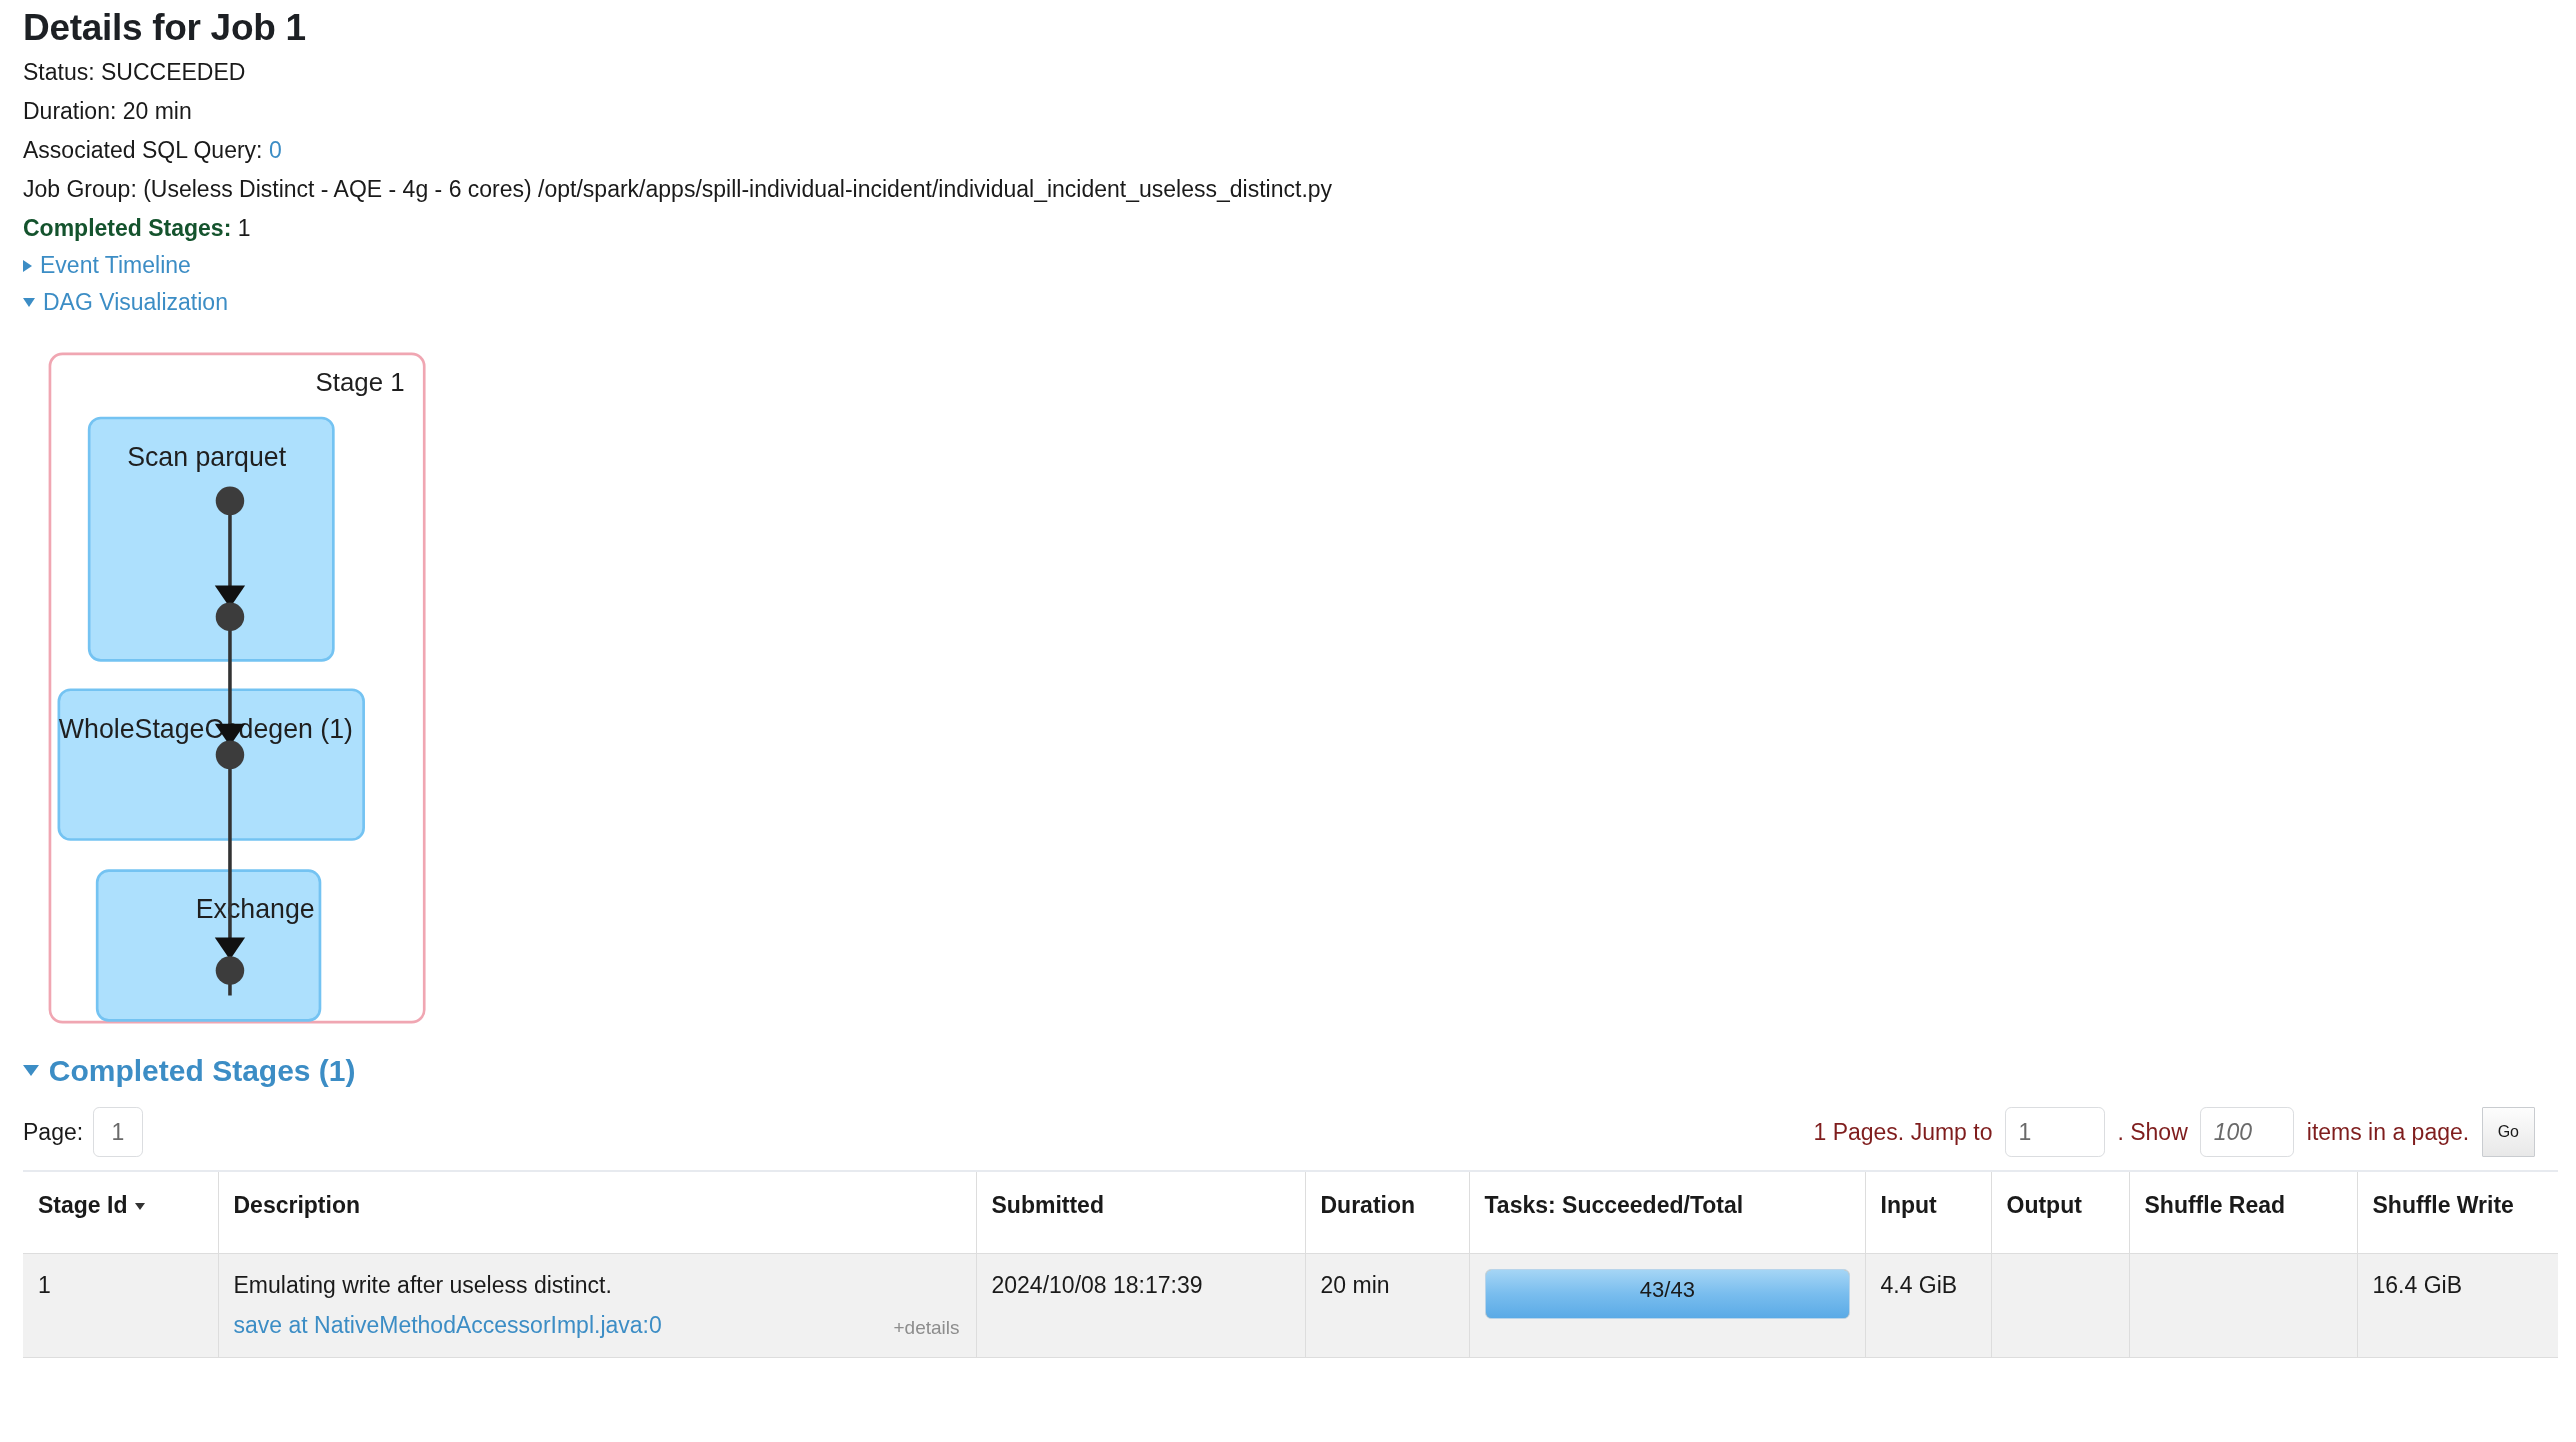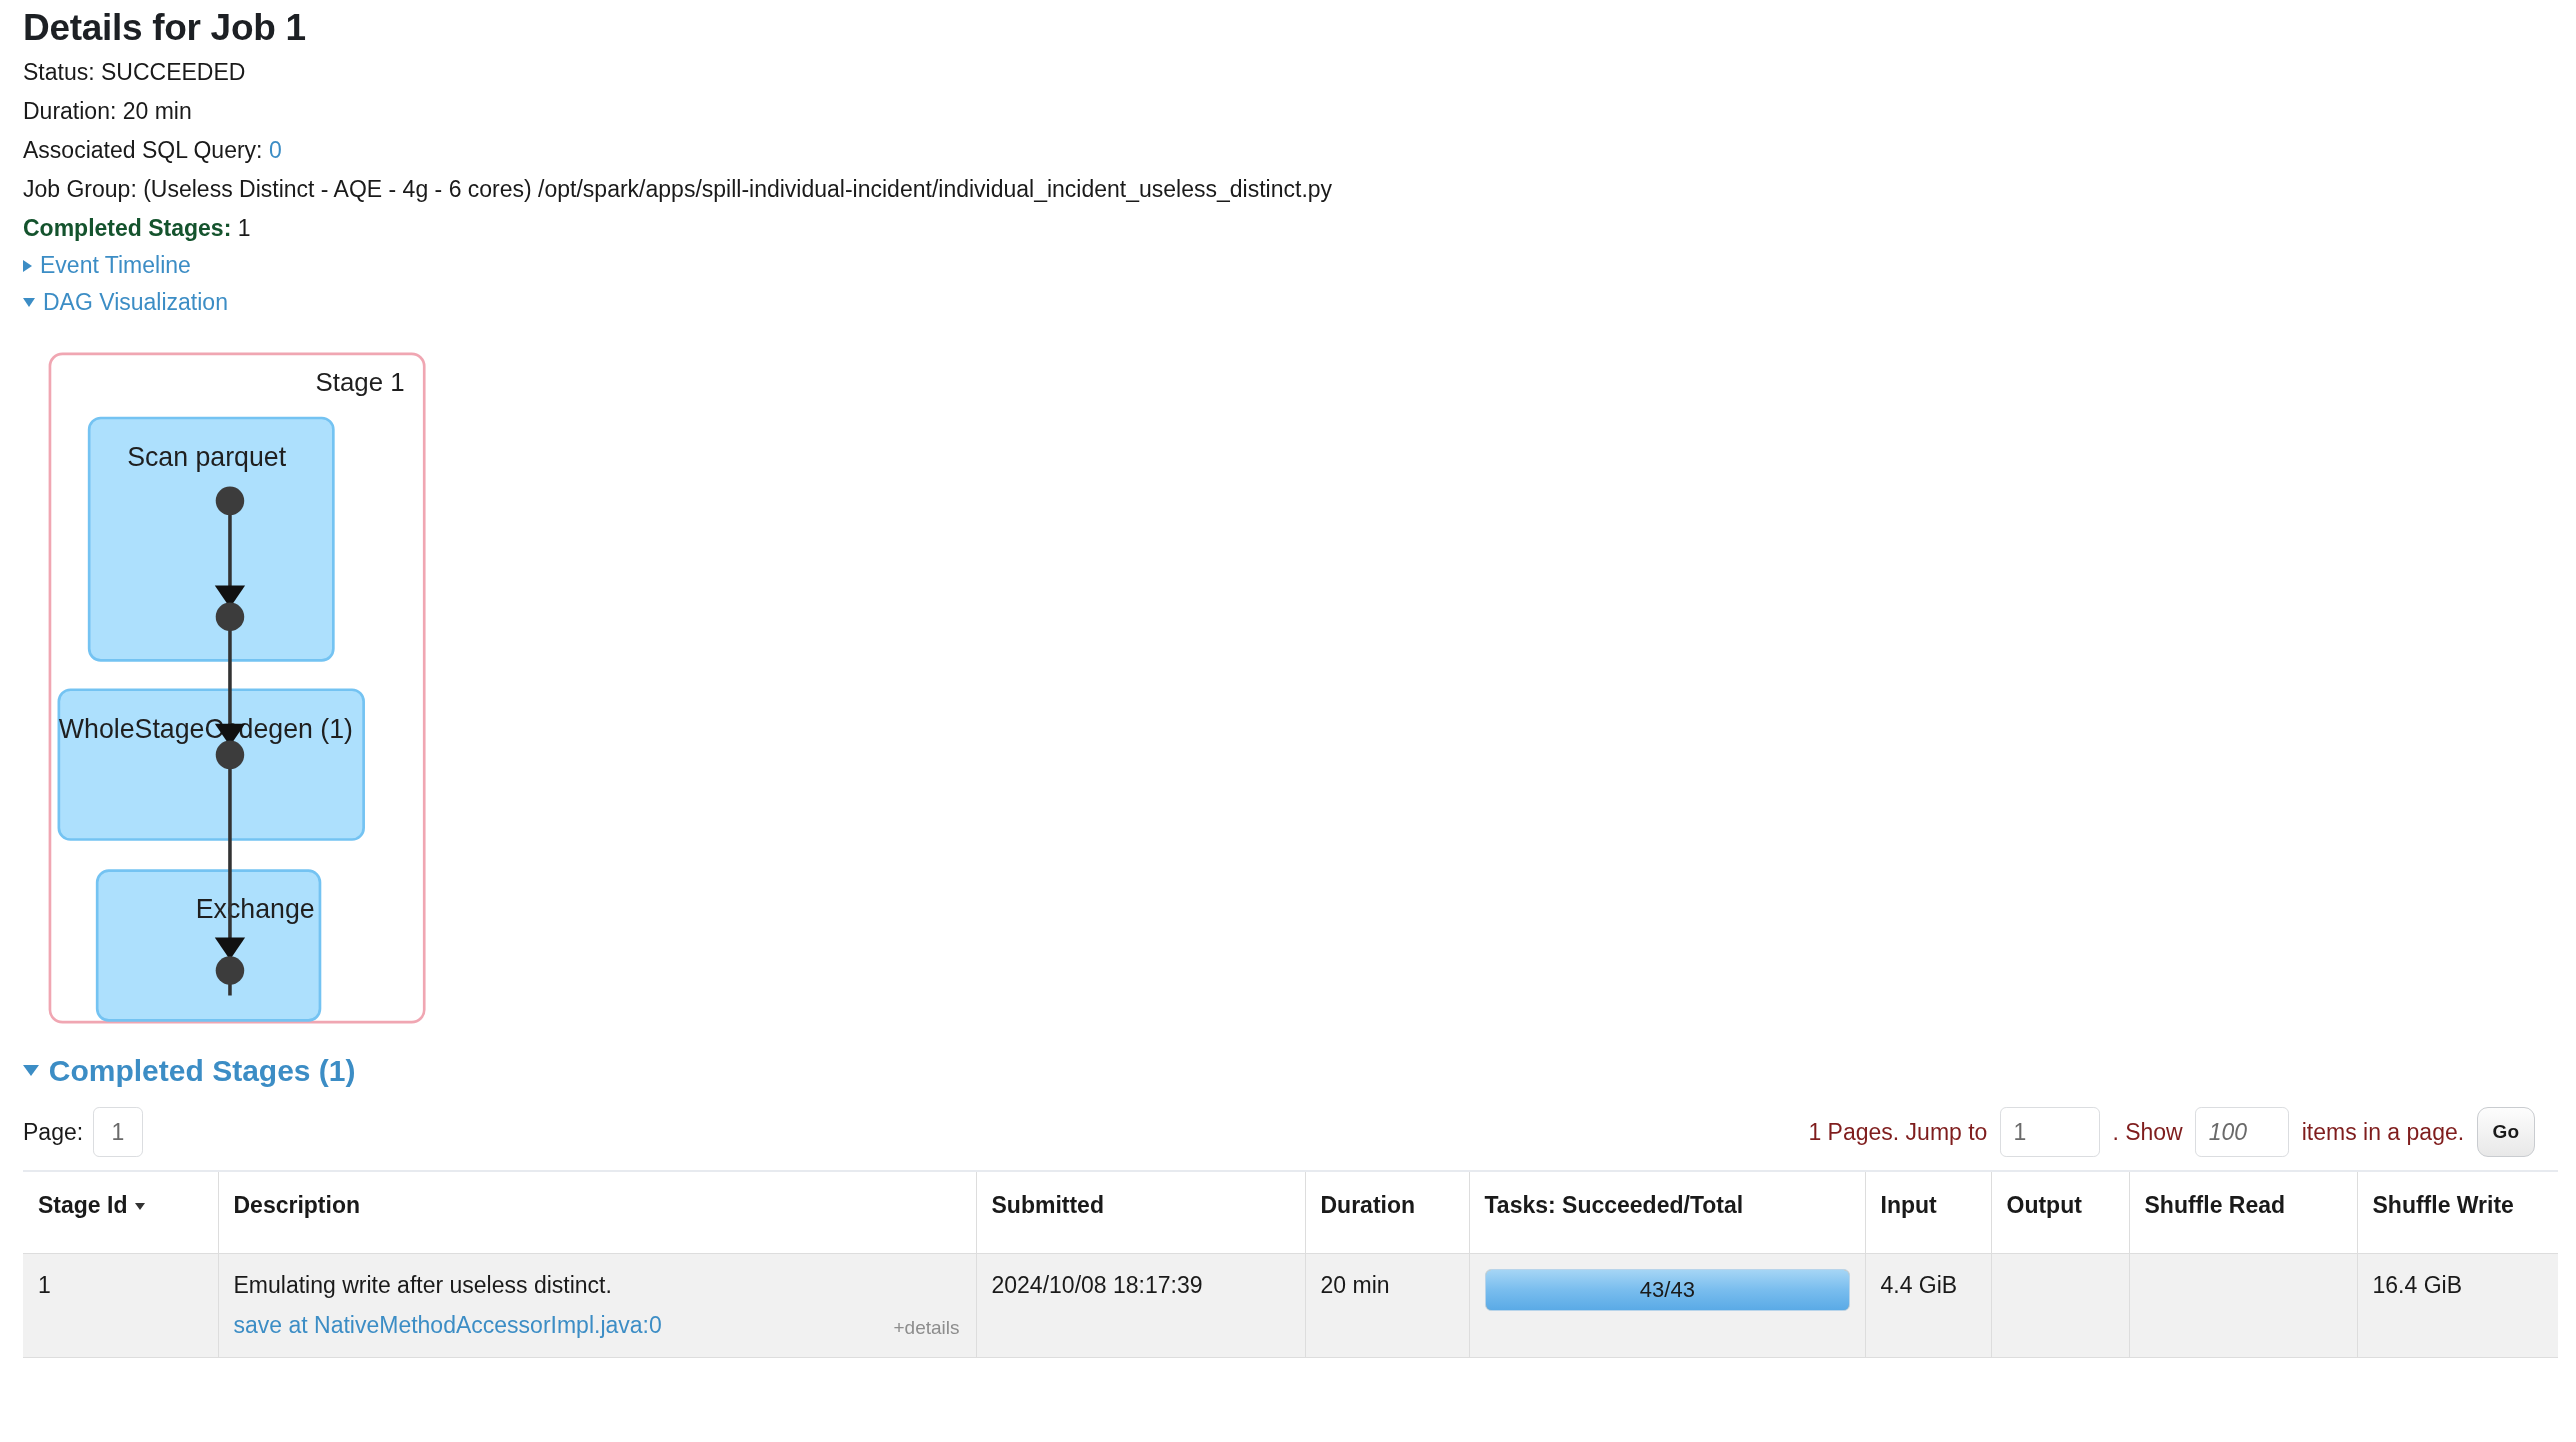--- a/index.html
+++ b/index.html
@@ -131,30 +131,29 @@
     padding: 0 9.8px;
     text-align: center;
   }
   .inp.page-inp { width: 50px; }
   .inp.jump-inp { width: 100px; text-align: left; padding-left: 12.5px; }
   .inp.show-inp { width: 94px; text-align: left; padding-left: 12.5px; font-style: italic; }
   .pager-right .txt { color: #7f1d1d; }
   .pager-right .sp-l { margin-left: 12.5px; }
   .go-btn {
     font-family: "Liberation Sans", sans-serif;
-    font-size: 19px;
+    font-size: 16px;
     color: #1a1a1a;
     height: 50px;
     padding: 0 15px;
     margin-left: 12.5px;
     border: 1.4px solid #c9ccd0;
-    border-radius: 11px;
+    border-radius: 1px;
     background: linear-gradient(to bottom, #fdfdfd 0%, #e8e8e8 100%);
     cursor: pointer;
-    font-weight: bold;
   }
 
   
   .tbl-wrap { margin-top: 11.6px; }
   table.stages {
     width: 2535px;
     border-collapse: collapse;
     font-size: 23px;
     table-layout: fixed;
   }
@@ -198,21 +197,21 @@
     position: absolute;
     right: 16px;
     bottom: 15px;
     color: #8d8d8d;
     font-size: 19px;
     cursor: pointer;
   }
   .progbar {
     position: relative;
     width: 100%;
-    height: 42px;
+    height: 50px;
     border: 1.5px solid #b8d4ea;
     border-radius: 6.2px;
     background: #fdba74;
     overflow: hidden;
   }
   .progbar-fill {
     position: absolute;
     left: 0; top: 0; bottom: 0;
     width: 100%;
     background: linear-gradient(to bottom, #a5d5f5 0%, #79bdee 50%, #5aaae6 100%);

